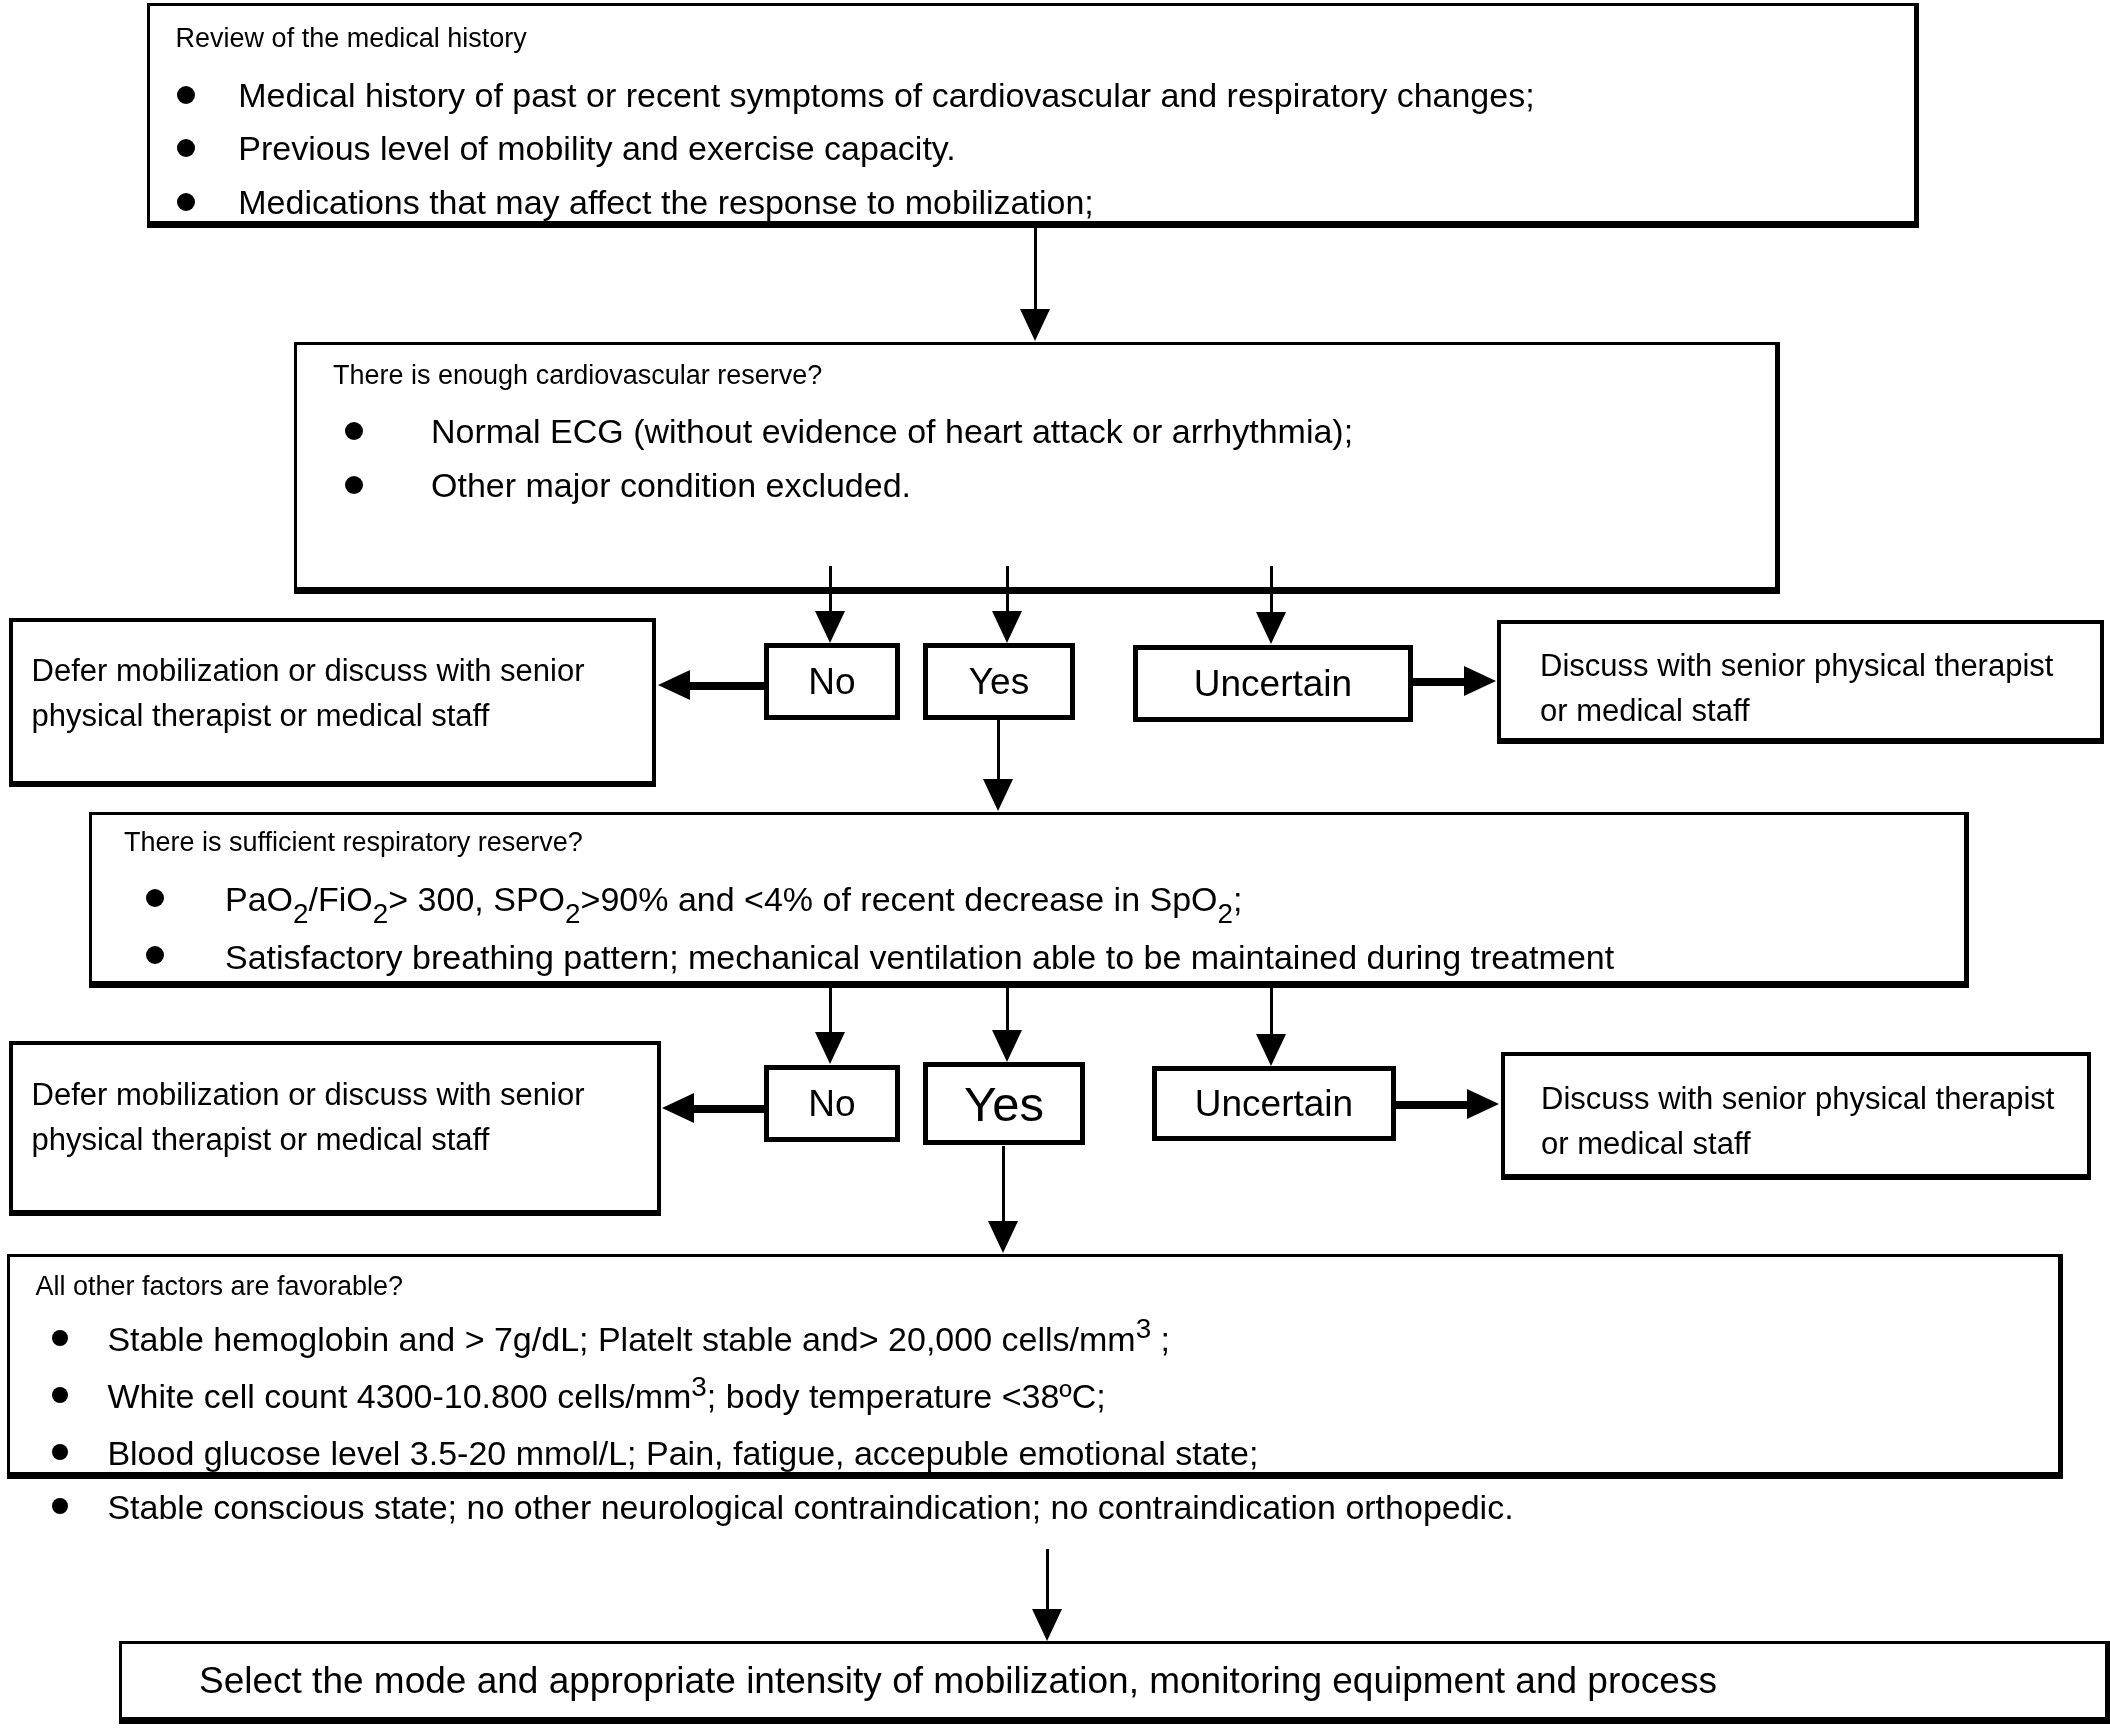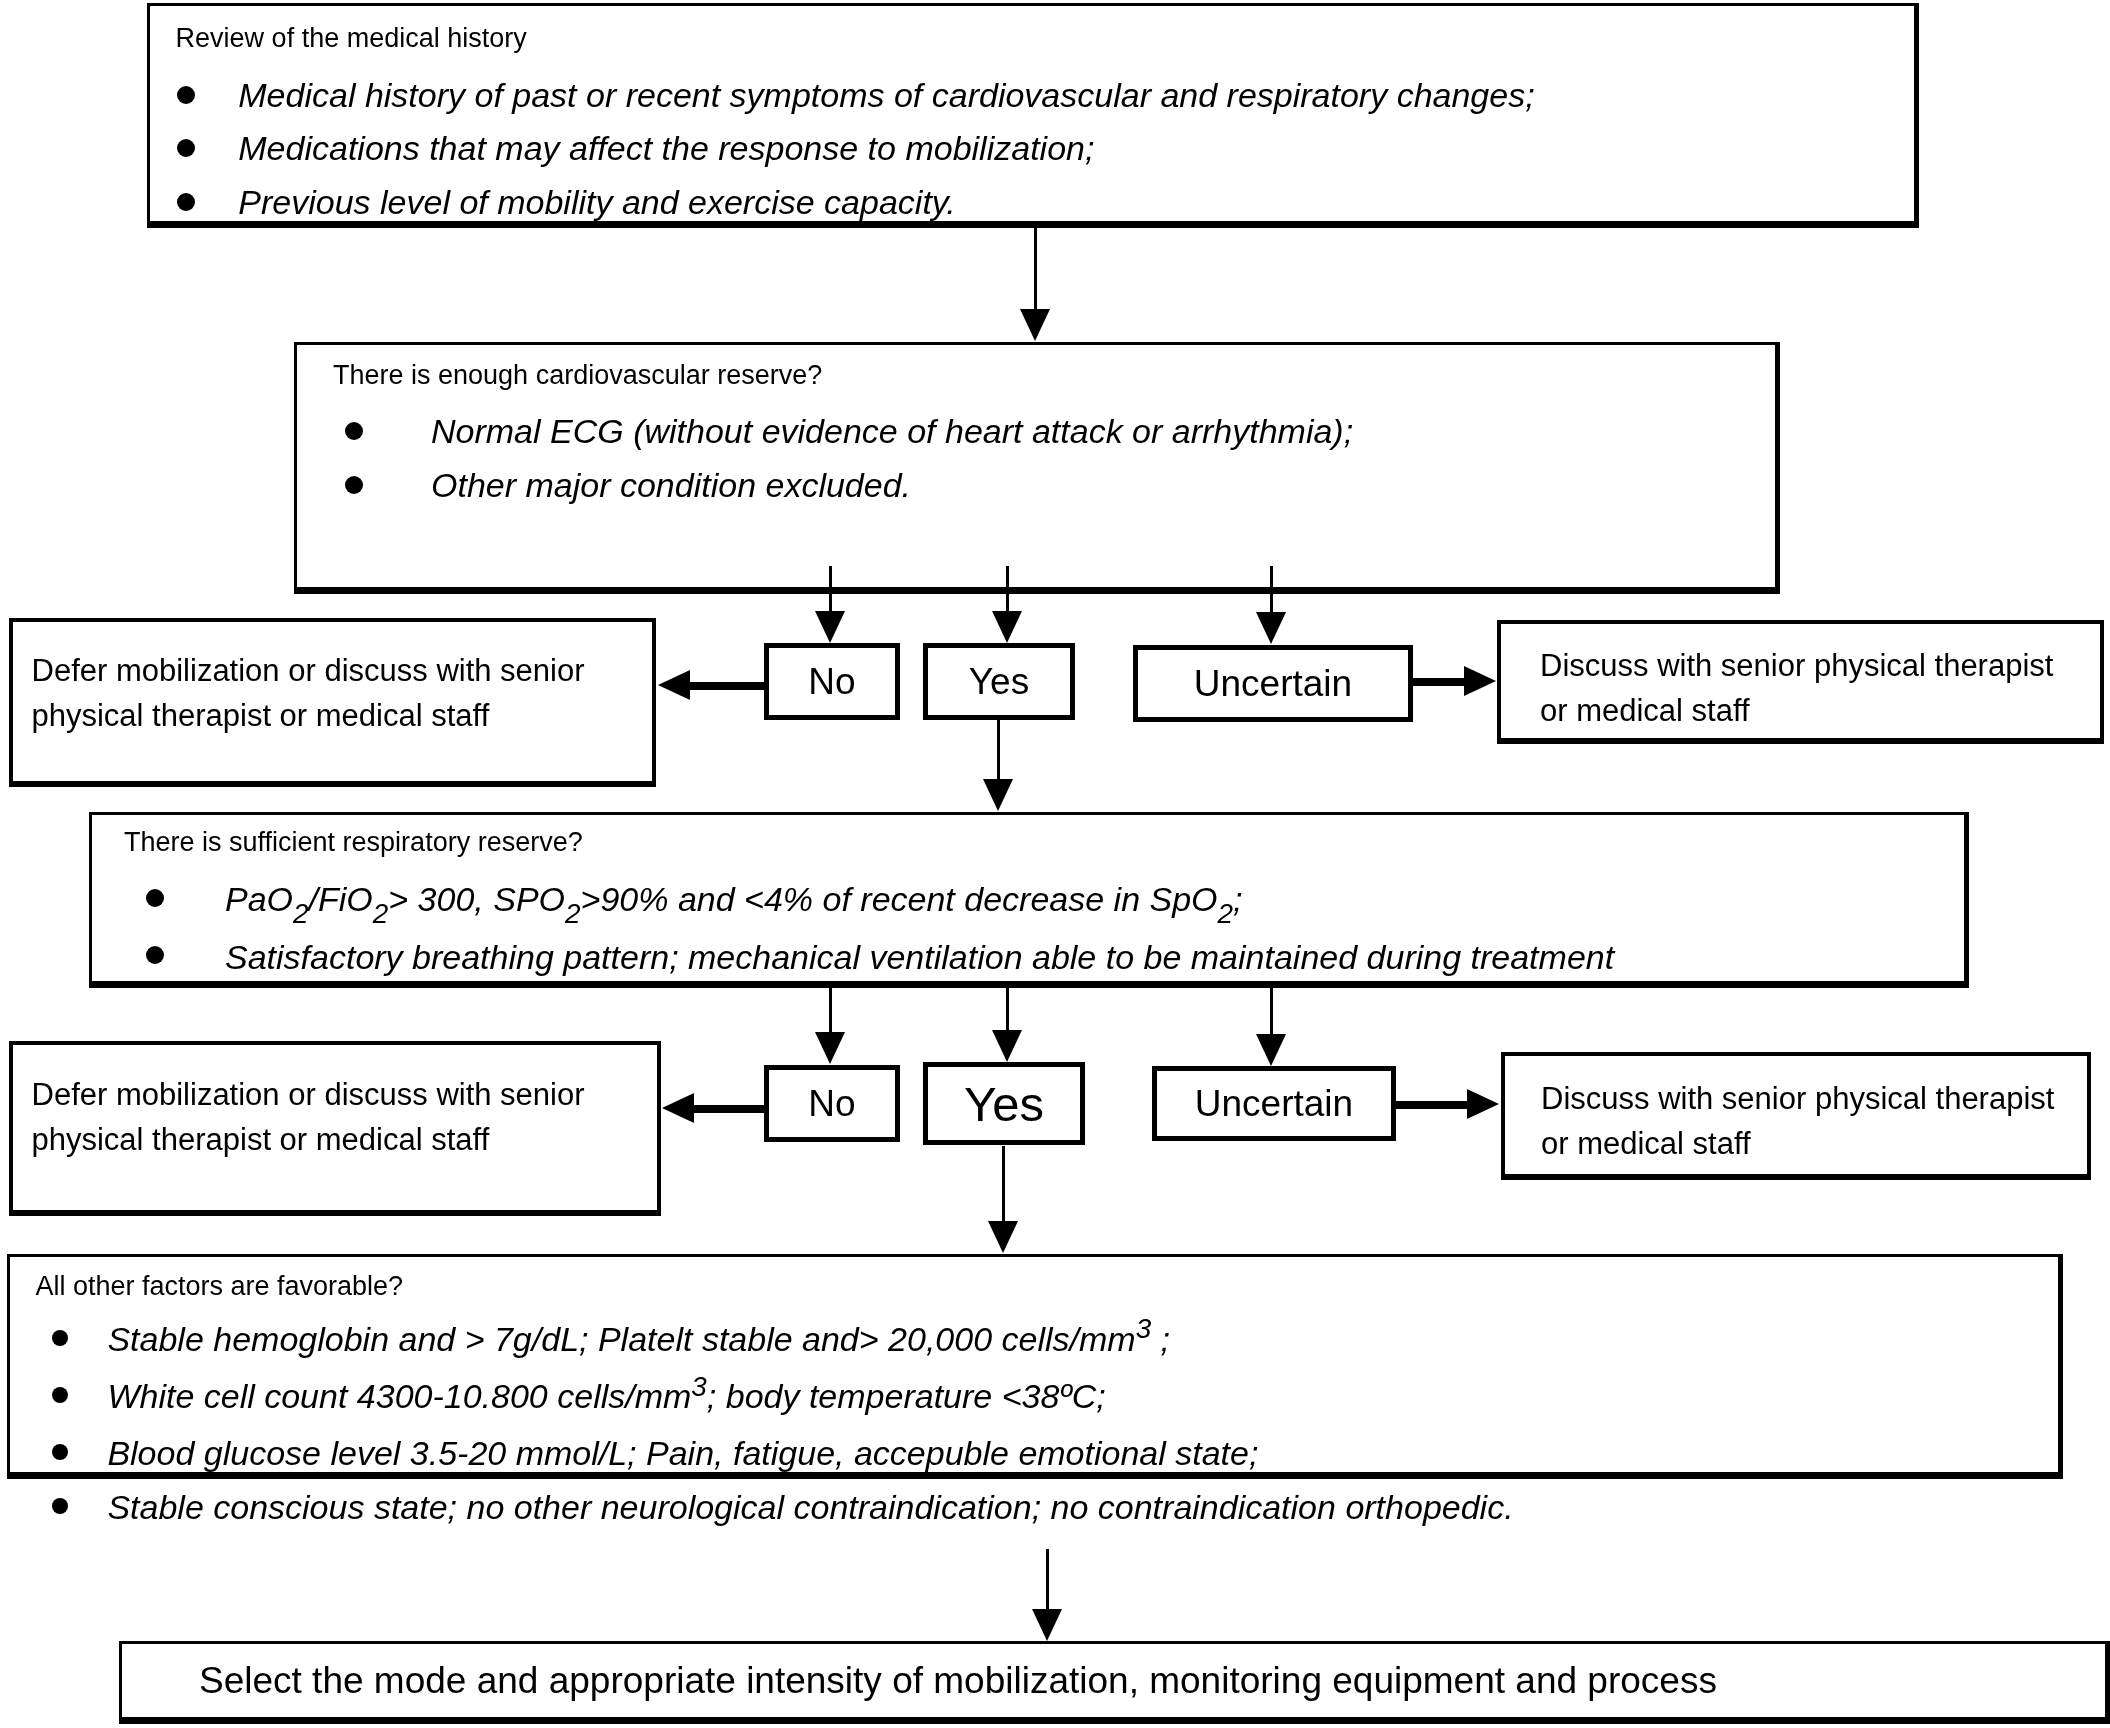--- a/index.html
+++ b/index.html
@@ -6,21 +6,21 @@
   #canvas{
     position:relative;width:2111px;height:1728px;background:#ffffff;
     font-family:"Liberation Sans","DejaVu Sans",sans-serif;color:#000;
     overflow:hidden;
   }
   .box{position:absolute;background:#fff;border:3.4px solid #000;box-sizing:border-box;}
   .main{border-width:3.4px 5.1px 7.7px 3.4px;}
   .decision{border-width:5.1px;text-align:right;display:flex;align-items:center;justify-content:center;font-size:37px;}
   .side{border-width:4.3px 4.3px 6.8px 4.3px;font-size:31px;line-height:45px;}
   .title{font-size:27px;font-weight:400;margin:0;}
-  ul.blist{list-style:none;margin:0;padding:0;font-style:italic;}
+  ul.blist{list-style:none;margin:0;padding:0;}
   ul.blist li{display:flex;align-items:flex-start;font-size:34px;}
   .dot{width:18px;height:18px;border-radius:50%;background:#000;flex:0 0 auto;}
   
   .b-review{left:147px;top:2.6px;width:1772px;height:225px;padding:17px 31px 0 25.6px;}
   .b-review .title{margin-bottom:22px;}
   .b-review li{margin-bottom:14.5px;line-height:39px;}
   .b-review .dot{margin:10.2px 43px 0 1.7px;}
   .b-cardio{left:294px;top:342px;width:1486px;height:252px;padding:15.3px 34px 0 36px;}
   .b-cardio .title{margin-bottom:20.4px;}
   .b-cardio li{margin-bottom:15.3px;line-height:39px;padding-left:12px;}
@@ -62,25 +62,25 @@
 
   <div class="box main b-review">
     <h2 class="title">Review of the medical history</h2>
     <ul class="blist">
       <li>
           <span class="dot"></span>
           <span>Medical history of past or recent symptoms of cardiovascular and respiratory changes;</span>
         </li>
       <li>
           <span class="dot"></span>
+          <span>Previous level of mobility and exercise capacity.</span>
+        </li>
+      <li>
+          <span class="dot"></span>
           <span>Medications that may affect the response to mobilization;</span>
-        </li>
-      <li>
-          <span class="dot"></span>
-          <span>Previous level of mobility and exercise capacity.</span>
         </li>
     </ul>
   </div>
 
   <div class="vline" style="left:1034px;top:227px;height:83px;"></div>
   <div class="ah-down" style="left:1020px;top:309px;"></div>
 
   <div class="box main b-cardio">
     <h2 class="title">There is enough cardiovascular reserve?</h2>
     <ul class="blist">

